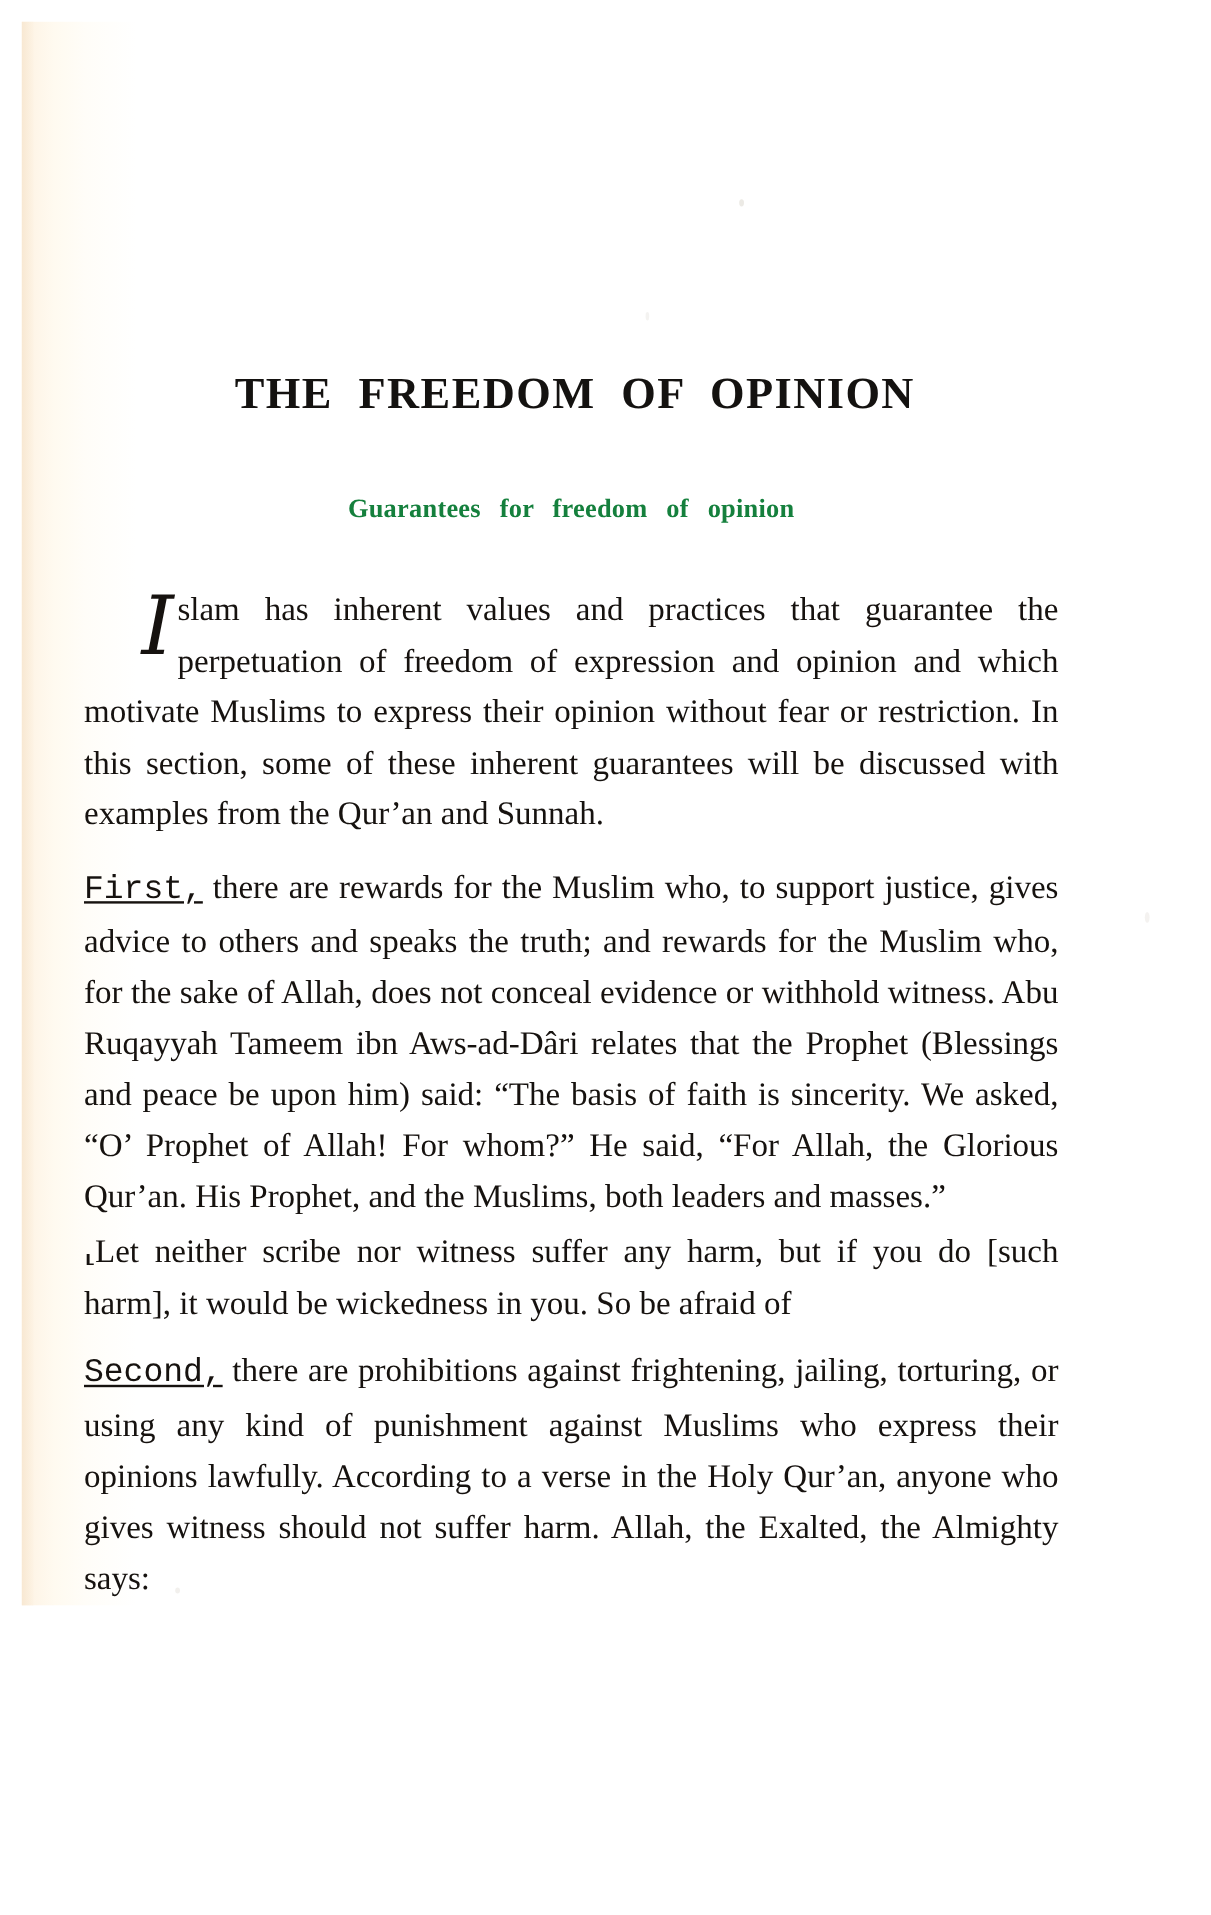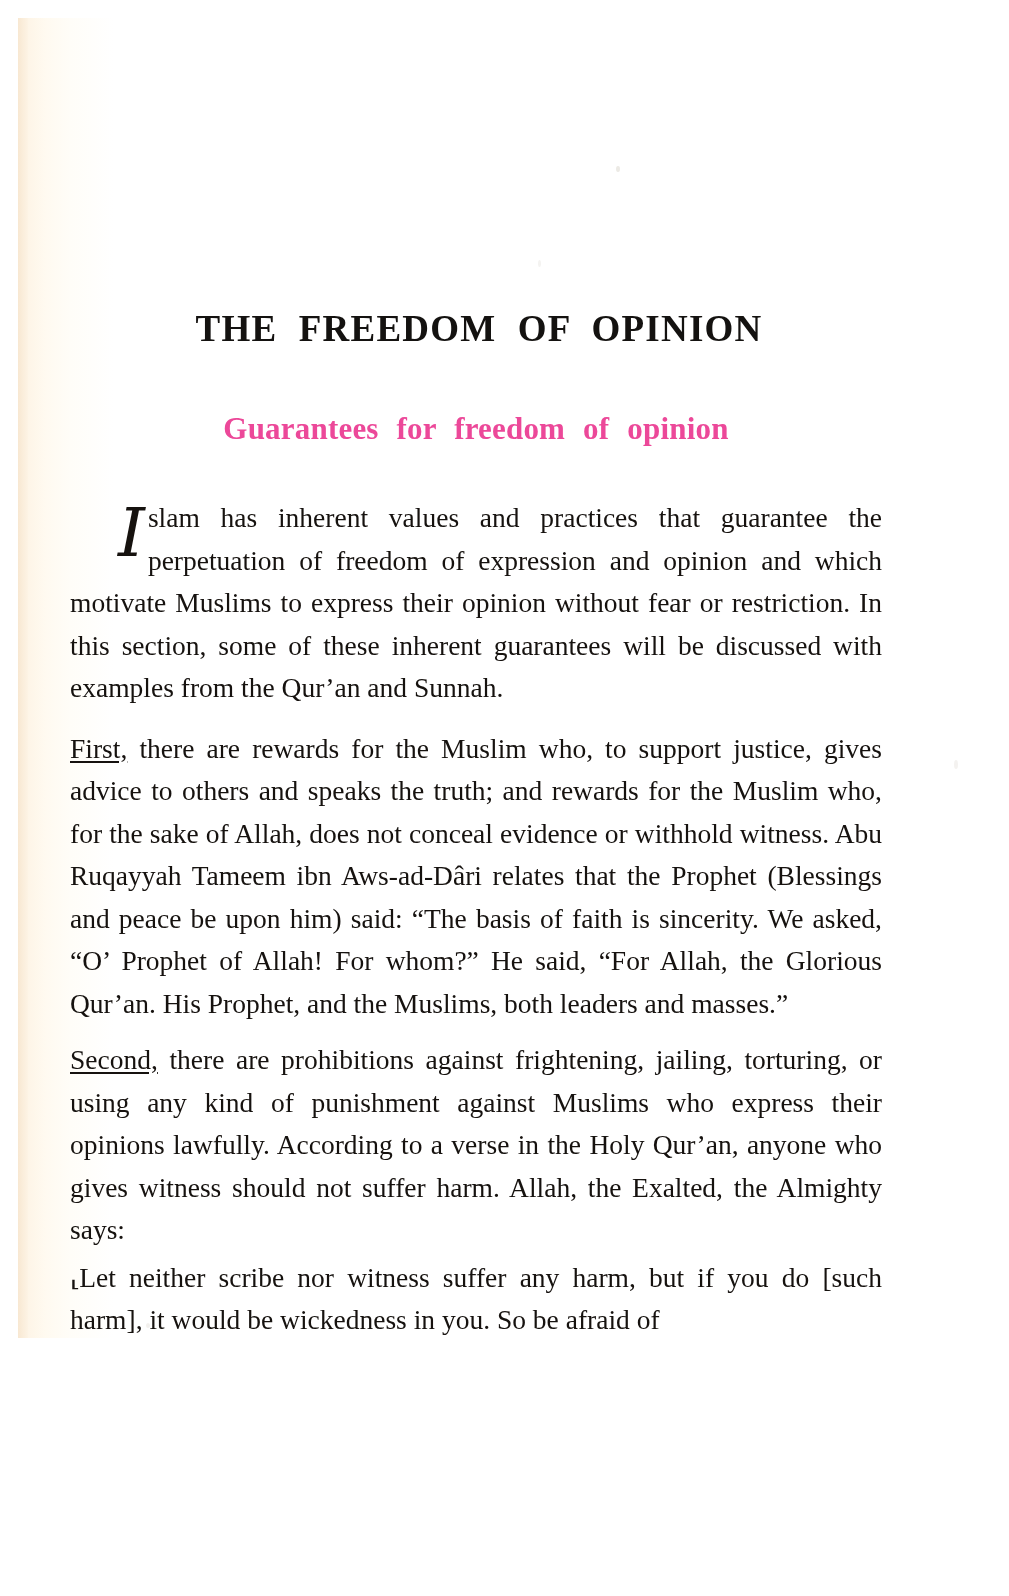--- a/index.html
+++ b/index.html
@@ -59,24 +59,24 @@
     line-height: 1.0;
     color: #141210;
   }
   .title-line.l1 { margin-left: 6px; }
   .title-line.l2 { margin-top: 28px; }
 
   .subtitle {
     margin-top: 64px;
     text-align: center;
     font-weight: bold;
-    font-size: 31px;
+    font-size: 22px;
     letter-spacing: .2px;
     word-spacing: 10px;
-    color: #ec4899;
+    color: #15803d;
   }
 
   .body-block { margin-top: 50px; }
 
   p.para {
     margin: 0;
     font-size: 27.5px;
     line-height: 42.5px;
     text-align: justify;
     text-justify: inter-word;
@@ -90,21 +90,21 @@
     float: left;
     font-family: "DejaVu Serif", "Liberation Serif", serif;
     font-style: italic;
     font-size: 68px;
     line-height: 0.82;
     padding: 8px 2px 0 0;
     margin-left: 48px;
     margin-right: 1px;
     color: #16120f;
   }
-  .u { text-decoration: underline; text-underline-offset: 3px; }
+  .u { text-decoration: underline; text-underline-offset: 3px; font-family: Liberation Mono, monospace; }
   .ornament {
     font-family: "DejaVu Serif", serif;
     font-size: 26px;
     vertical-align: 1px;
     letter-spacing: -1px;
   }
   
   .speck { position: absolute; background: #d9d5cc; border-radius: 50%; opacity: .5; z-index: 1; }
 </style>
 </head>
@@ -131,23 +131,23 @@
     <div class="body-block">
 
       <p class="para">
         <span class="dropcap">I</span><span>slam has inherent values and practices that guarantee the perpetuation of freedom of expression and opinion and which motivate Muslims to express their opinion without fear or restriction. In this section, some of these inherent guarantees will be discussed with examples from the Qur’an and Sunnah.</span>
       </p>
 
       <p class="para" style="margin-top:18px;">
         <span class="u">First,</span><span> there are rewards for the Muslim who, to support justice, gives advice to others and speaks the truth; and rewards for the Muslim who, for the sake of Allah, does not conceal evidence or withhold witness. Abu Ruqayyah Tameem ibn Aws-ad-Dâri relates that the Prophet (Blessings and peace be upon him) said: “The basis of faith is sincerity. We asked, “O’ Prophet of Allah! For whom?” He said, “For Allah, the Glorious Qur’an. His Prophet, and the Muslims, both leaders and masses.”</span>
       </p>
 
+      <p class="para" style="margin-top:4px;">
+        <span class="ornament">⸤</span><span>Let neither scribe nor witness suffer any harm, but if you do [such harm], it would be wickedness in you. So be afraid of</span>
+      </p>
+
       <p class="para" style="margin-top:14px;">
         <span class="u">Second,</span><span> there are prohibitions against frightening, jailing, torturing, or using any kind of punishment against Muslims who express their opinions lawfully. According to a verse in the Holy Qur’an, anyone who gives witness should not suffer harm. Allah, the Exalted, the Almighty says:</span>
-      </p>
-
-      <p class="para" style="margin-top:4px;">
-        <span class="ornament">⸤</span><span>Let neither scribe nor witness suffer any harm, but if you do [such harm], it would be wickedness in you. So be afraid of</span>
       </p>
 
     </div>
   </div>
 </div>
 
 </body></html>

